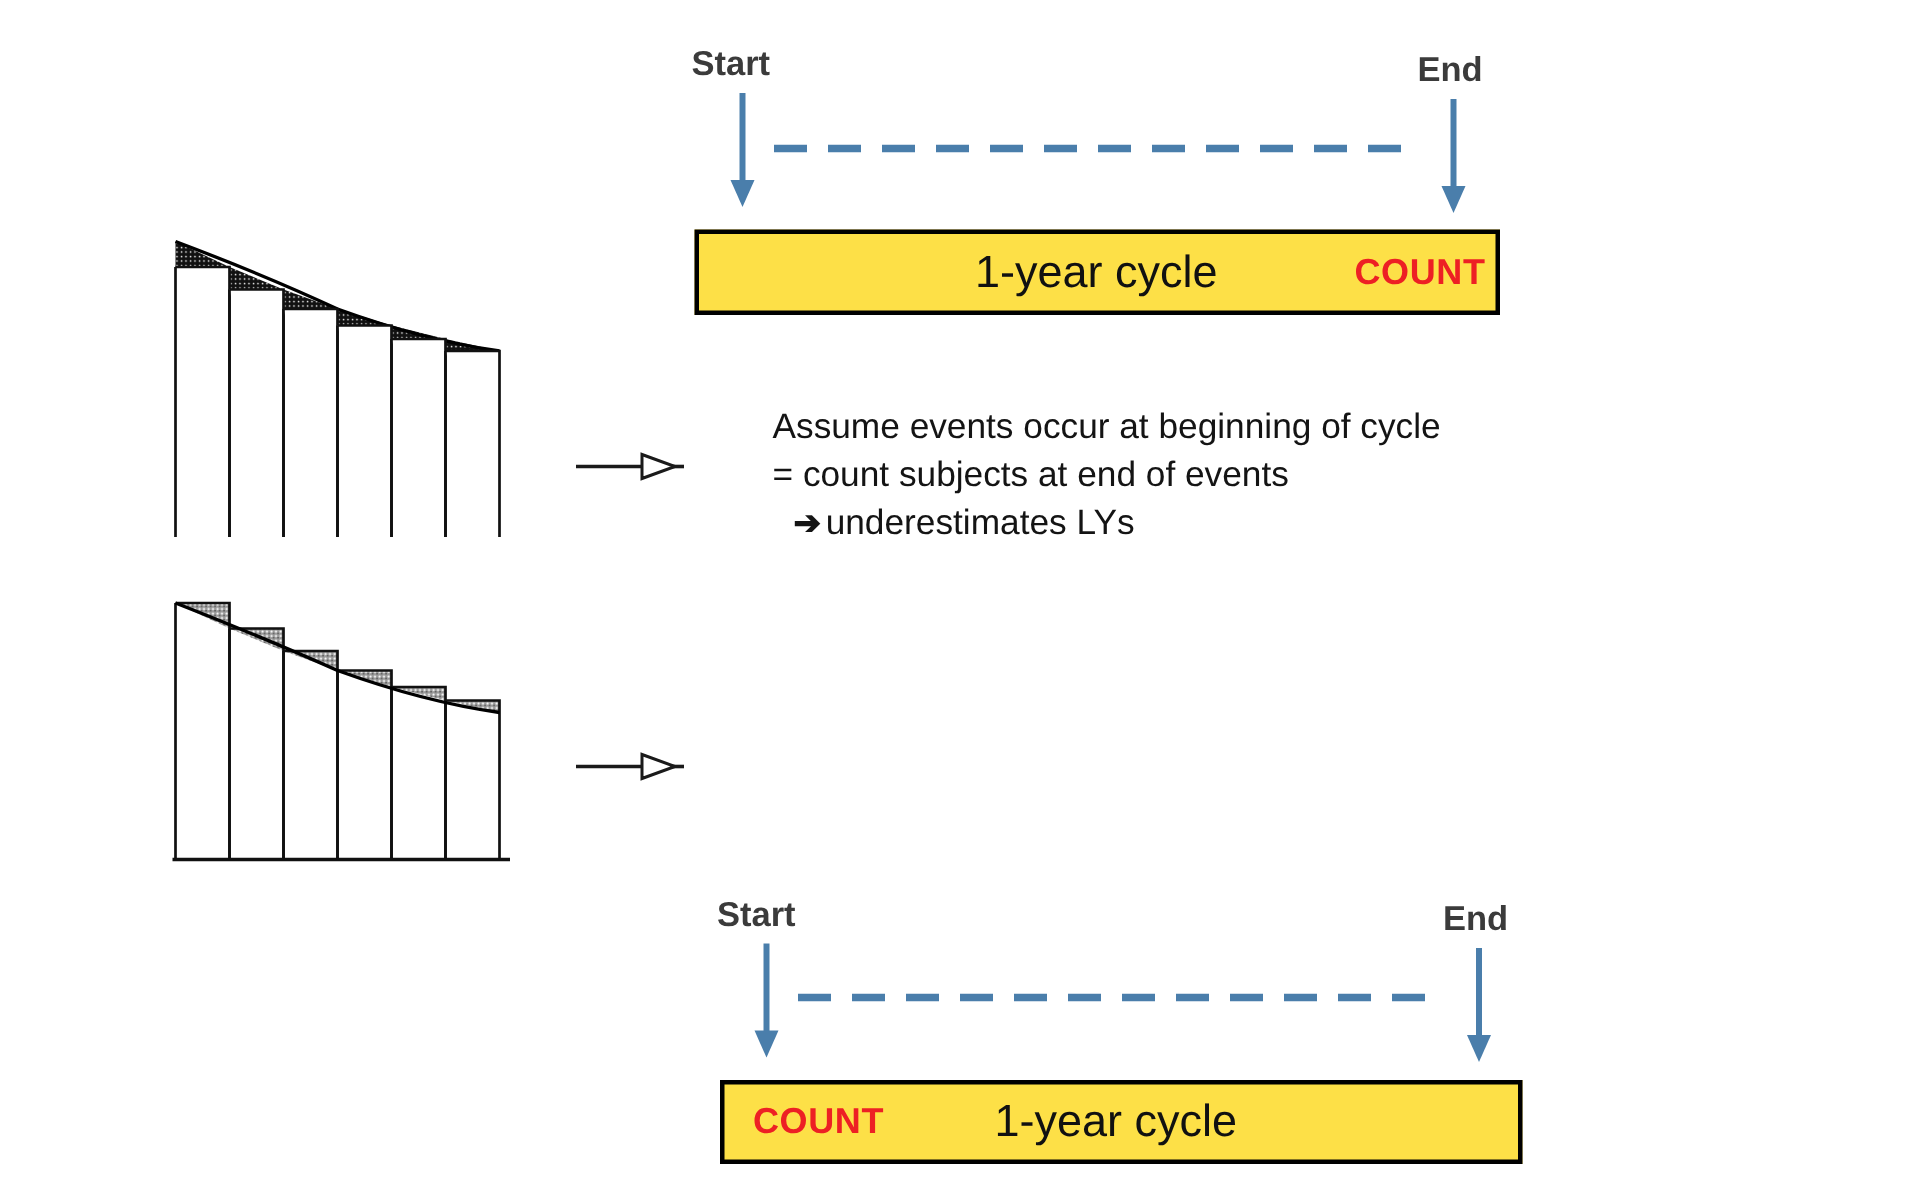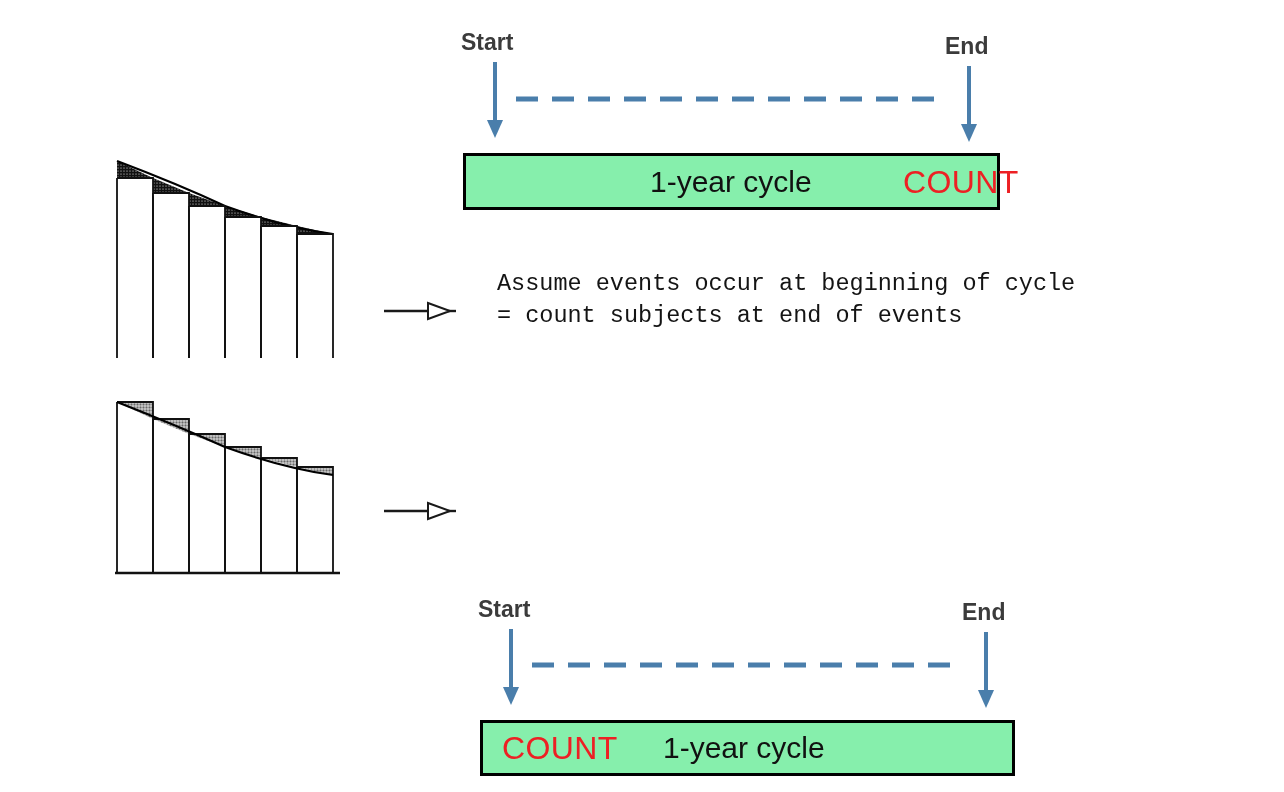--- a/index.html
+++ b/index.html
@@ -33,36 +33,36 @@
     color: #3b3b3b;
     letter-spacing: 0px;
     white-space: nowrap;
     line-height: 1;
   }
 
   
   .cycle-box {
     position: absolute;
     border: 3px solid #000000;
-    background: #86efac;
+    background: #fde047;
     box-sizing: border-box;
     display: flex;
     align-items: center;
   }
   .cycle-label {
     font-family: "Liberation Sans", sans-serif;
     font-size: 30px;
     color: #111111;
     white-space: nowrap;
     line-height: 1;
   }
   .count-label {
     font-family: "Liberation Sans", sans-serif;
-    font-weight: normal;
-    font-size: 32px;
+    font-weight: bold;
+    font-size: 24px;
     color: #ED2024;
     letter-spacing: 0.4px;
     white-space: nowrap;
     line-height: 1;
   }
 
   
   .annotation {
     position: absolute;
     font-family: "Liberation Sans", sans-serif;
@@ -138,23 +138,26 @@
       <path d="M 189,94 L 225,94 L 225,218 M 189,94 L 189,218"></path>
     </g>
   </svg>
 
   <svg class="abs" style="left:384px; top:298px;" width="72" height="26" viewBox="0 0 72 26">
     <line x1="0" y1="13" x2="46" y2="13" stroke="#1a1a1a" stroke-width="2.4"></line>
     <polygon points="44,5 66,13 44,21" fill="#ffffff" stroke="#1a1a1a" stroke-width="2"></polygon>
     <line x1="64" y1="13" x2="72" y2="13" stroke="#1a1a1a" stroke-width="2.4"></line>
   </svg>
 
-  <div class="annotation" style="left:497px; top:268px;font-family:Liberation Mono, monospace;">
+  <div class="annotation" style="left:515px; top:268px;">
     <span class="ln">Assume events occur at beginning of cycle</span>
     <span class="ln">= count subjects at end of events</span>
+    <span class="ln indent">
+      <span class="arrow-glyph">➔</span><span>underestimates LYs</span>
+    </span>
   </div>
 
   <svg class="abs" style="left:108px; top:390px;" width="245" height="192" viewBox="0 0 245 192">
     <defs>
       <pattern id="stipple-b" width="3" height="3" patternUnits="userSpaceOnUse">
         <rect width="3" height="3" fill="#9a9a9a"></rect>
         <circle cx="1" cy="1" r="0.7" fill="#ffffff"></circle>
         <circle cx="2.4" cy="2.3" r="0.45" fill="#2a2a2a"></circle>
       </pattern>
     </defs>

